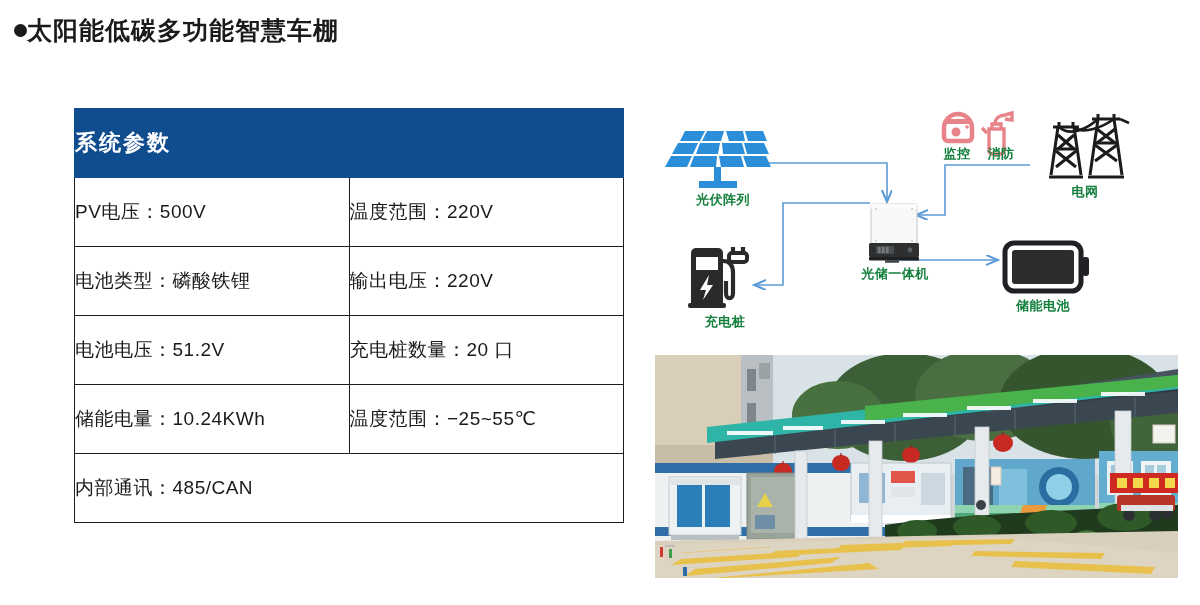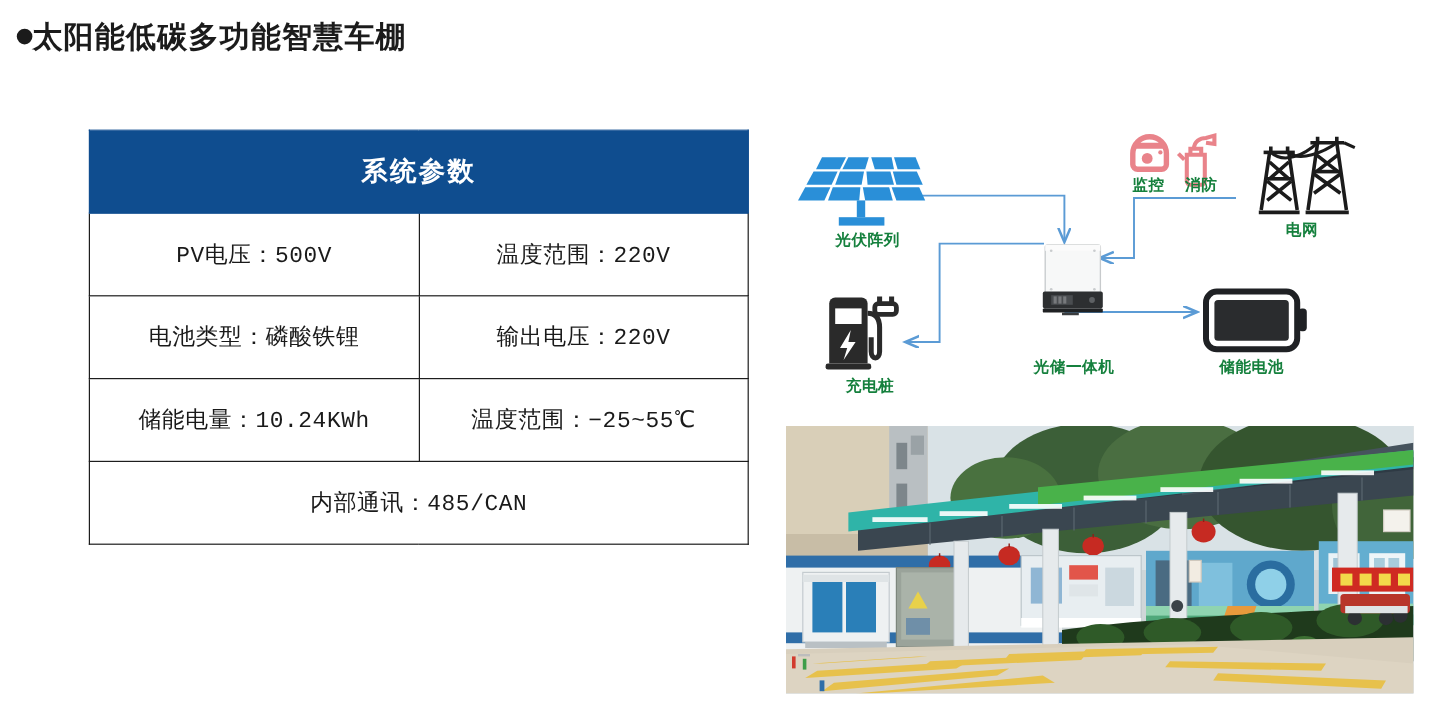--- a/index.html
+++ b/index.html
@@ -43,28 +43,27 @@
   #spec-table {
     position: absolute;
     left: 74px;
     top: 108px;
     width: 550px;
     border-collapse: collapse;
     table-layout: fixed;
   }
   #spec-table td {
     border: 1.6px solid #1d1d1d;
-    text-align: center;
+    text-align: left;
     vertical-align: middle;
     font-size: 19px;
     height: 64px;
     padding: 2px 0;
     white-space: nowrap;
     letter-spacing: 0.5px;
-    font-family: Liberation Mono, monospace;
   }
   #spec-table td.header-cell {
     background: #0f4d8f;
     color: #ffffff;
     font-size: 22px;
     font-weight: 700;
     height: 64px;
     letter-spacing: 2px;
     border-color: #0f4d8f;
   }
@@ -112,20 +111,24 @@
     <tr>
       <td class="header-cell" colspan="2">系统参数</td>
     </tr>
     <tr>
       <td>PV电压：500V</td>
       <td>温度范围：220V</td>
     </tr>
     <tr>
       <td>电池类型：磷酸铁锂</td>
       <td>输出电压：220V</td>
+    </tr>
+    <tr>
+      <td>电池电压：51.2V</td>
+      <td>充电桩数量：20 口</td>
     </tr>
     <tr>
       <td>储能电量：10.24KWh</td>
       <td>温度范围：−25~55℃</td>
     </tr>
     <tr>
       <td colspan="2">内部通讯：485/CAN</td>
     </tr>
   </tbody>
 </table>
@@ -245,21 +248,21 @@
       <rect x="350" y="138" width="76" height="48" rx="9" fill="none" stroke="#1f2124" stroke-width="5"></rect>
       <rect x="357" y="145" width="62" height="34" rx="3" fill="#2a2c2e"></rect>
       <rect x="427" y="152" width="7" height="19" rx="3" fill="#1f2124"></rect>
     </g>
   </svg>
 
   <span class="node-label" style="left:28px; top:86px; width:80px;">光伏阵列</span>
   <span class="node-label" style="left:281px; top:40px; width:42px;">监控</span>
   <span class="node-label" style="left:325px; top:40px; width:42px;">消防</span>
   <span class="node-label" style="left:380px; top:78px; width:100px;">电网</span>
-  <span class="node-label" style="left:190px; top:160px; width:100px;margin-top:32px;">光储一体机</span>
+  <span class="node-label" style="left:190px; top:160px; width:100px;">光储一体机</span>
   <span class="node-label" style="left:20px; top:208px; width:100px;">充电桩</span>
   <span class="node-label" style="left:338px; top:192px; width:100px;">储能电池</span>
 </div>
 
 <div id="photo">
   <svg width="523" height="223" viewBox="0 0 523 223" preserveAspectRatio="none">
 
     <rect x="0" y="0" width="523" height="120" fill="#d9e2e6"></rect>
 
     <rect x="0" y="0" width="118" height="118" fill="#d9cfb8"></rect>

